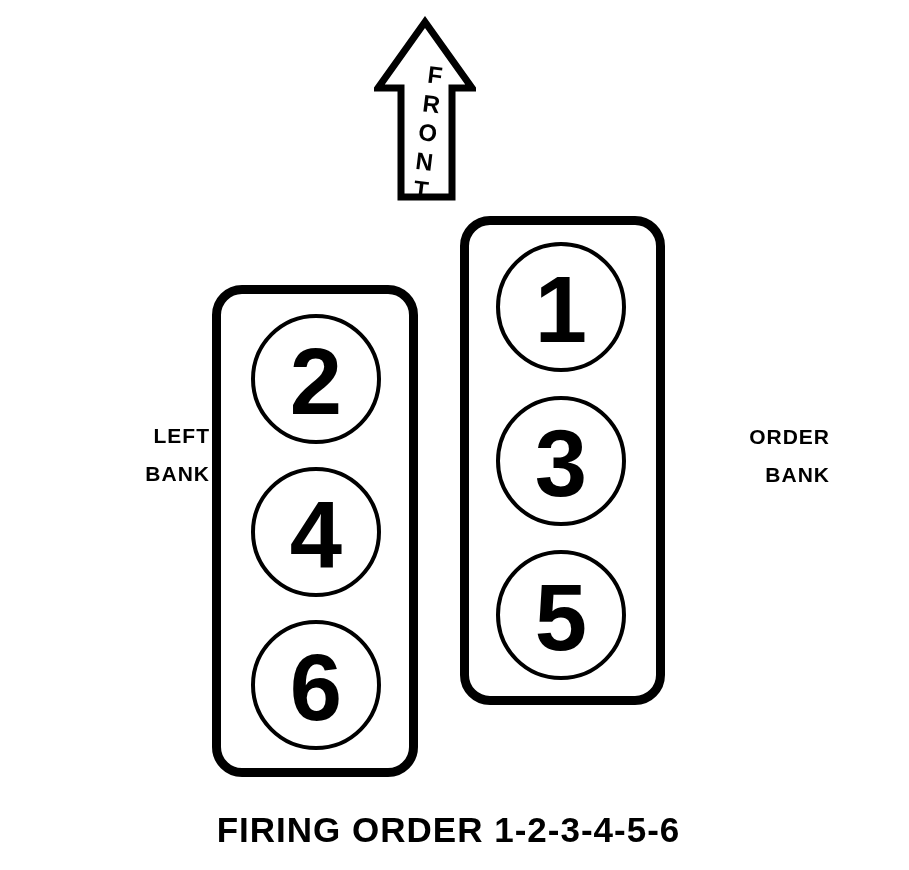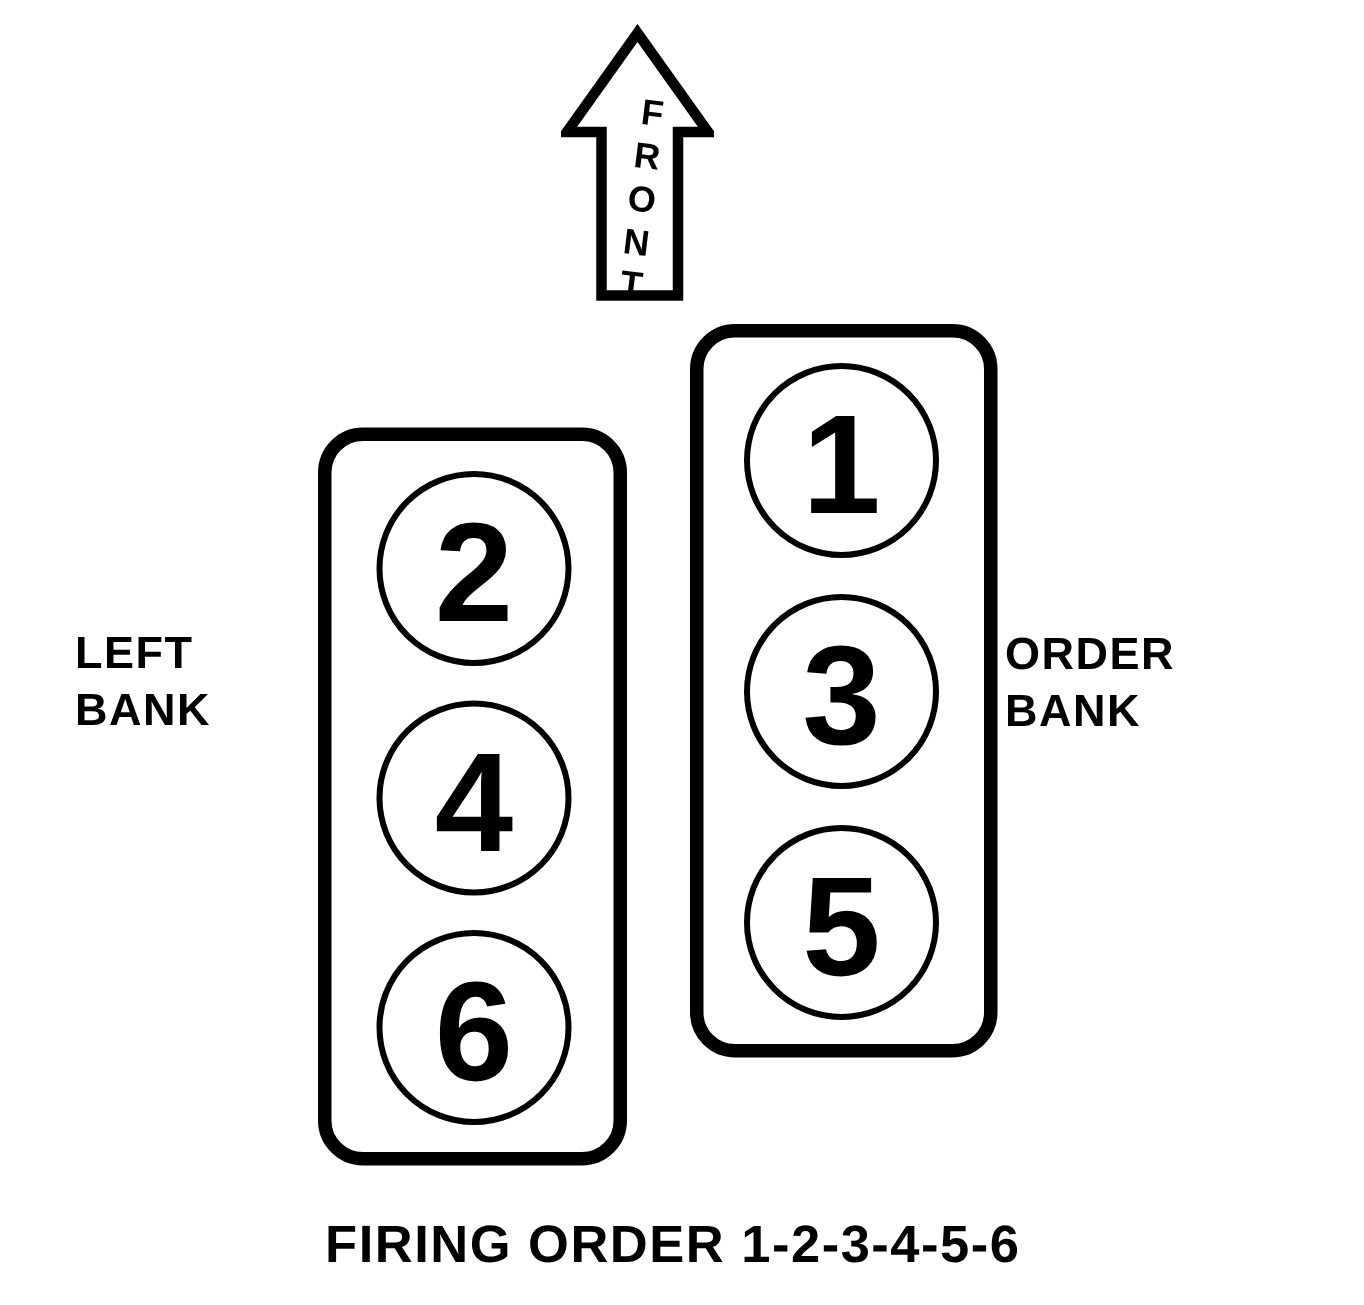--- a/index.html
+++ b/index.html
@@ -64,24 +64,24 @@
   .cyl-l2 { left: 251px; top: 314px; }
   .cyl-l4 { left: 251px; top: 467px; }
   .cyl-l6 { left: 251px; top: 620px; }
   .cyl-r1 { left: 496px; top: 242px; }
   .cyl-r3 { left: 496px; top: 396px; }
   .cyl-r5 { left: 496px; top: 550px; }
 
   
   .bank-label {
     position: absolute;
-    font-size: 30px;
+    font-size: 21px;
     font-weight: bold;
     line-height: 38px;
-    text-align: left;
+    text-align: right;
     letter-spacing: 1px;
   }
   .bank-label span { display: block; }
   .label-left  { left: 50px;  top: 417px; width: 160px; }
   .label-right { left: 670px; top: 418px; width: 160px; }
 
   
   .firing-order {
     position: absolute;
     left: 0;

